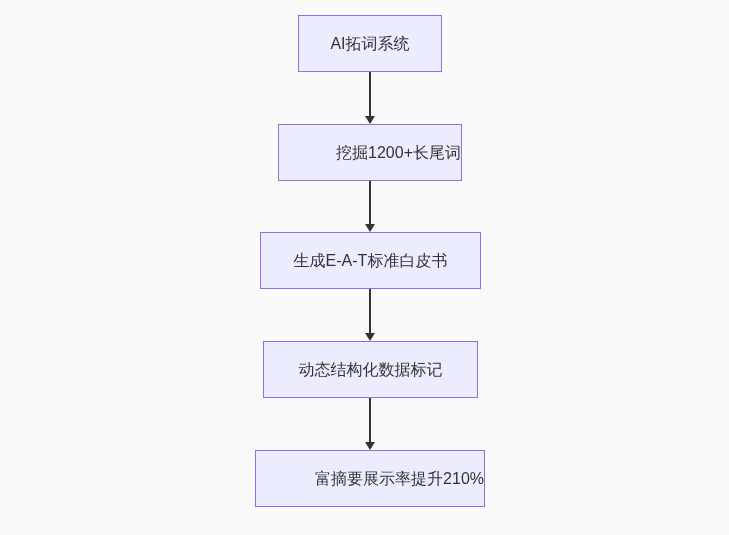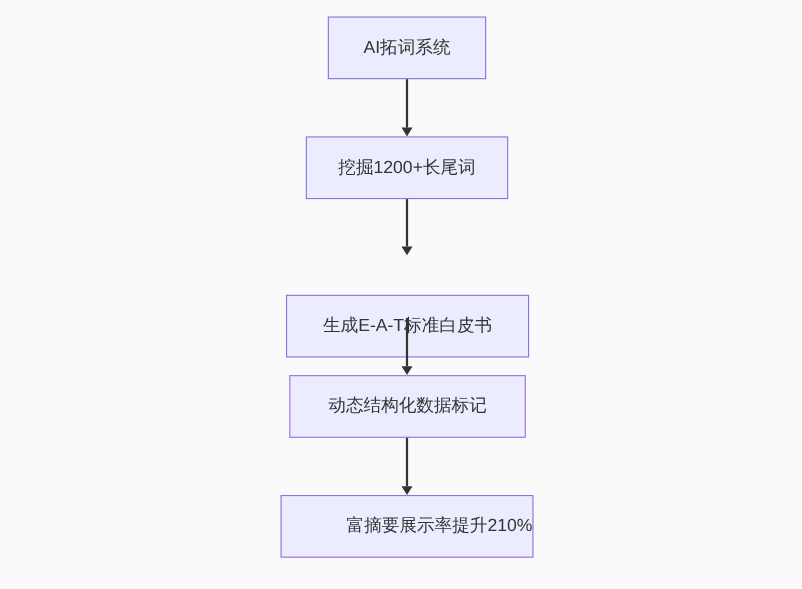--- a/index.html
+++ b/index.html
@@ -59,30 +59,30 @@
 
   <div class="node" style="left:298px;top:15px;width:144px;height:57px;">
     <span>AI拓词系统</span>
   </div>
 
   <div class="edge" style="left:365px;top:72px;height:52px;">
     <div class="line" style="height:44px;"></div>
     <div class="head"></div>
   </div>
 
-  <div class="node" style="left:278px;top:124px;width:184px;height:57px;">
+  <div class="node" style="left:278px;top:124px;width:184px;height:57px;justify-content:flex-end;">
     <span>挖掘1200+长尾词</span>
   </div>
 
   <div class="edge" style="left:365px;top:181px;height:51px;">
     <div class="line" style="height:43px;"></div>
     <div class="head"></div>
   </div>
 
-  <div class="node" style="left:260px;top:232px;width:221px;height:57px;margin-top:36px;">
+  <div class="node" style="left:260px;top:232px;width:221px;height:57px;">
     <span>生成E-A-T标准白皮书</span>
   </div>
 
   <div class="edge" style="left:365px;top:289px;height:52px;">
     <div class="line" style="height:44px;"></div>
     <div class="head"></div>
   </div>
 
   <div class="node" style="left:263px;top:341px;width:215px;height:57px;">
     <span>动态结构化数据标记</span>

